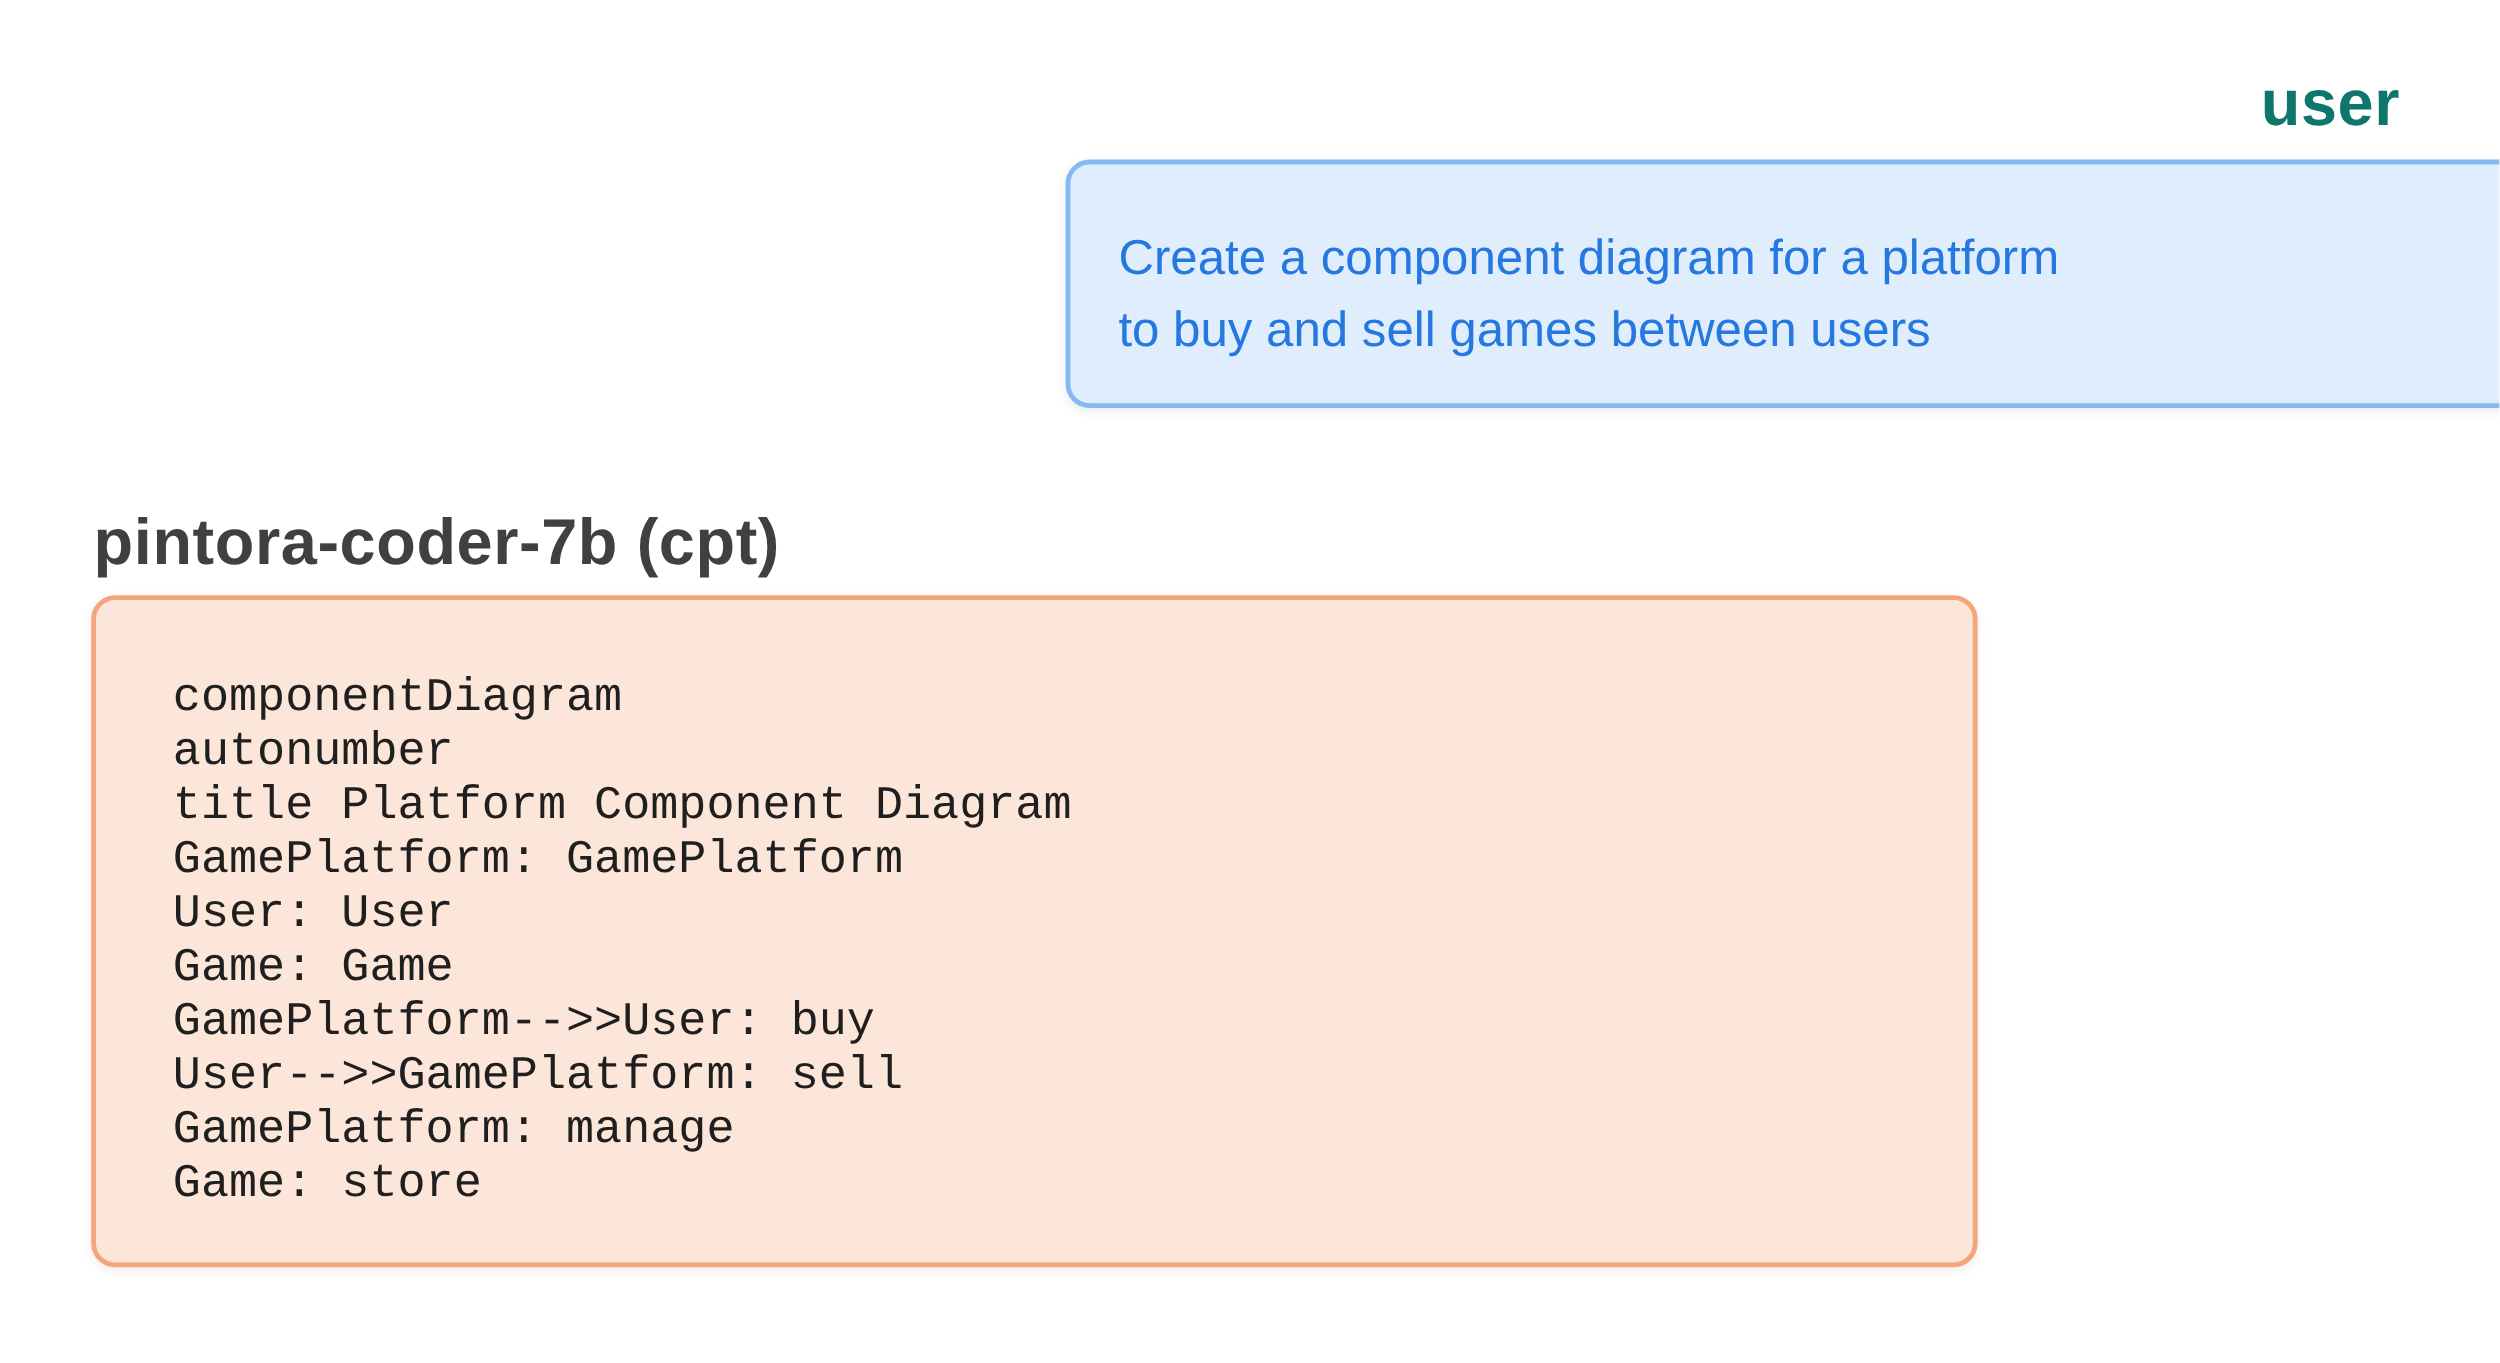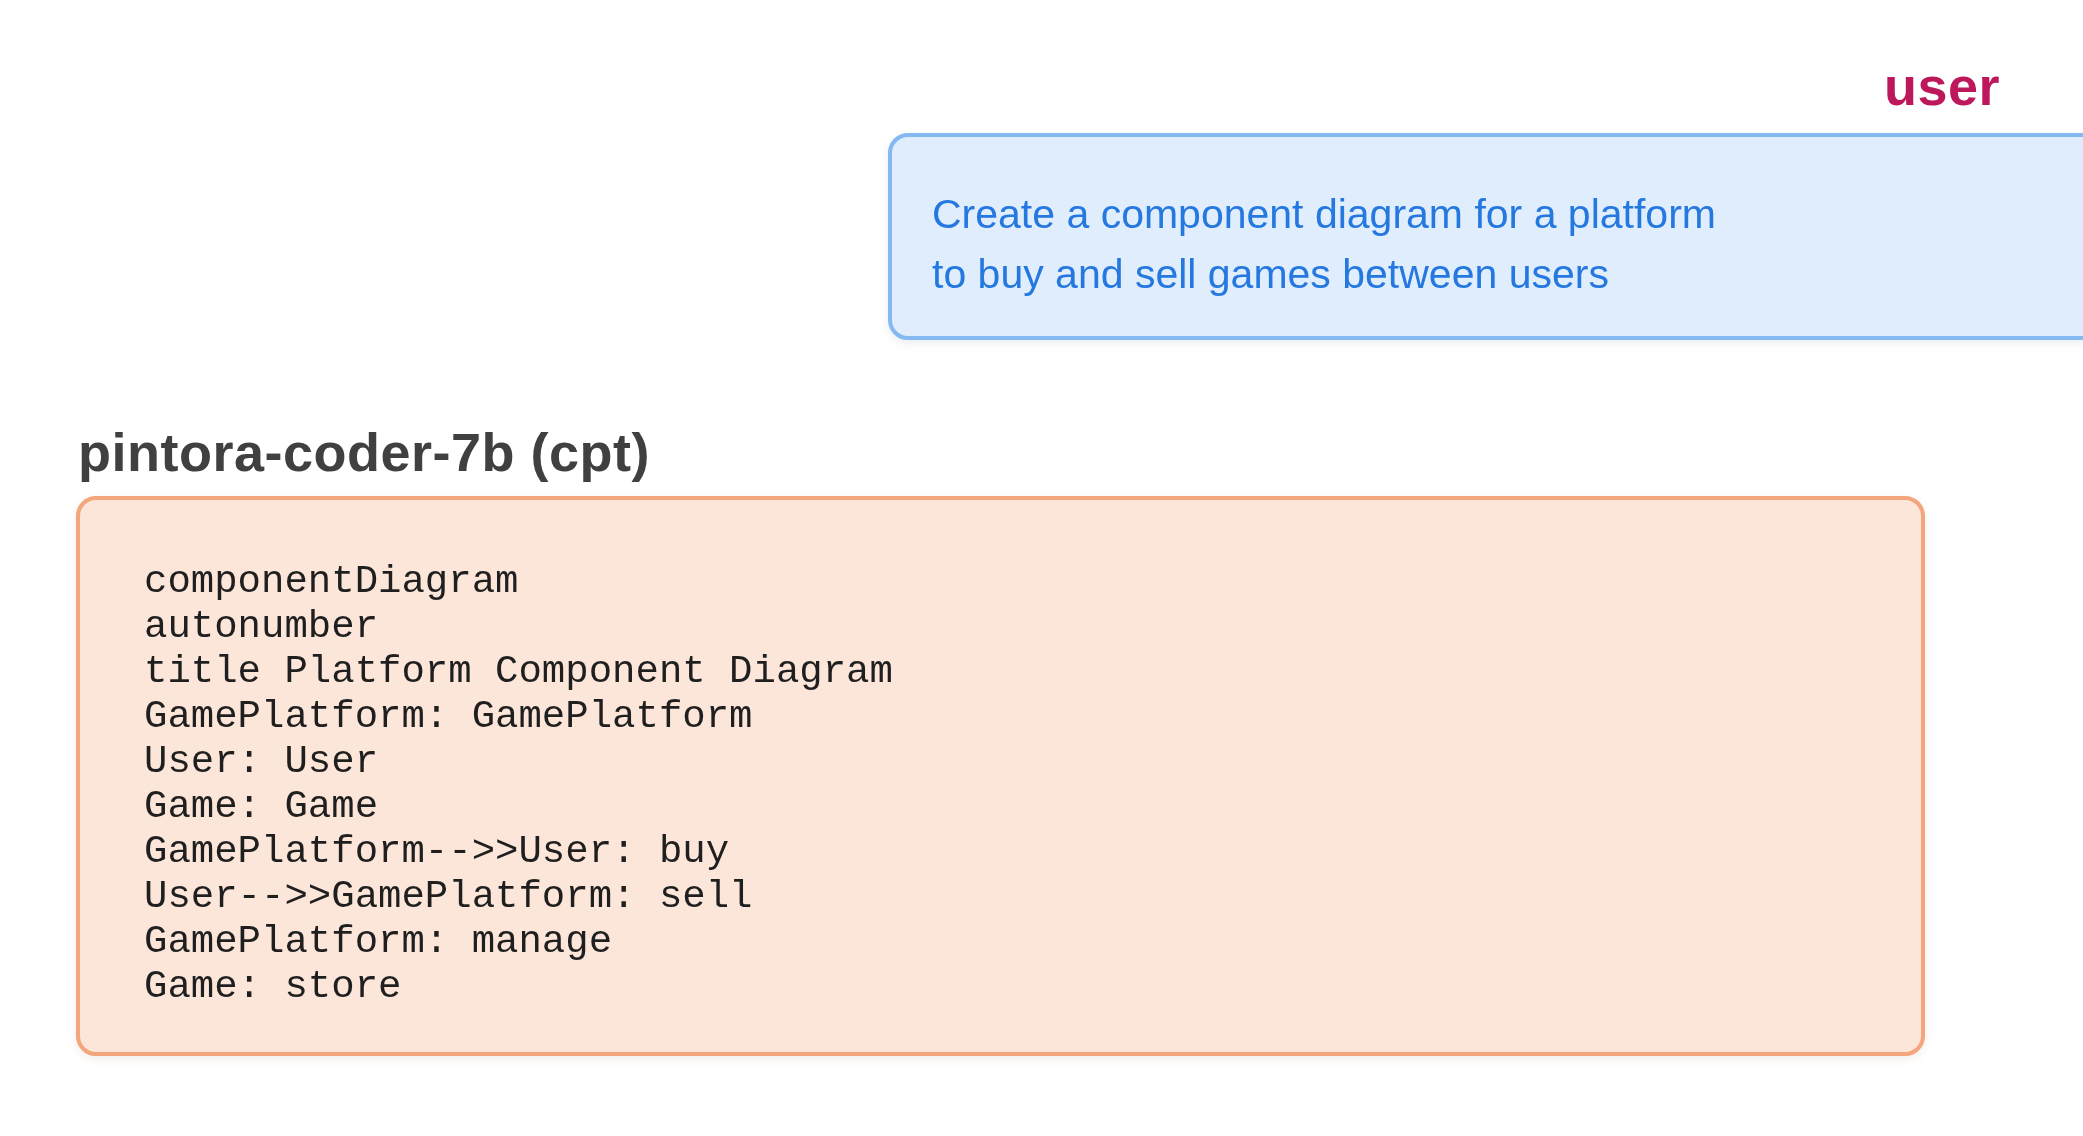--- a/index.html
+++ b/index.html
@@ -17,21 +17,21 @@
   }
 
   
   .user-role-label {
     position: absolute;
     top: 57px;
     right: 83px;
     font-size: 54px;
     line-height: 58px;
     font-weight: 600;
-    color: #be185d;
+    color: #0f766e;
     letter-spacing: 0.5px;
   }
 
   
   .user-bubble {
     position: absolute;
     top: 133px;
     left: 888px;
     width: 1263px;
     height: 207px;
@@ -62,21 +62,21 @@
     font-weight: 600;
     color: #404040;
     letter-spacing: 0.5px;
   }
 
   
   .model-response-box {
     position: absolute;
     top: 496px;
     left: 76px;
-    width: 1849px;
+    width: 1572px;
     height: 560px;
     box-sizing: border-box;
     background: #fce6d9;
     border: 4px solid #f4a57c;
     border-radius: 20px;
     box-shadow: 0 3px 8px rgba(150, 90, 50, 0.10);
   }
   .model-response-box pre {
     margin: 0;
     padding: 60px 64px 42px 64px;

